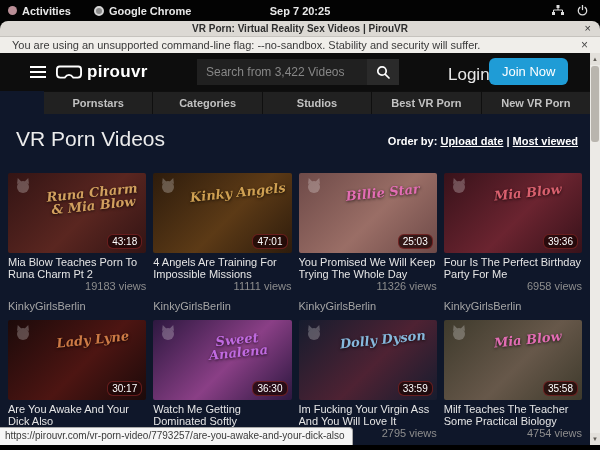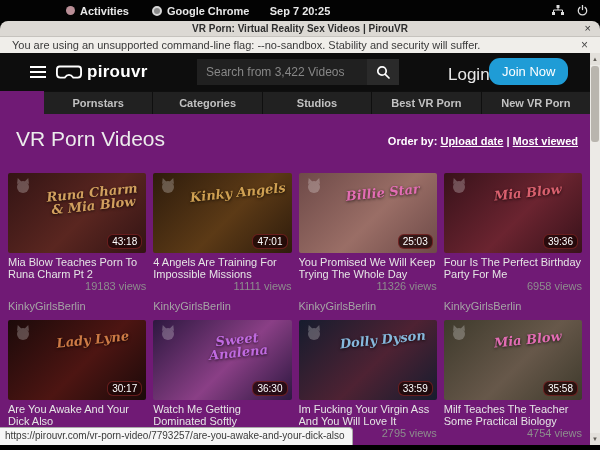--- a/index.html
+++ b/index.html
@@ -3,59 +3,59 @@
 <meta charset="utf-8">
 <style>
   html,body{margin:0;padding:0;}
   body{
     width:600px;height:450px;overflow:hidden;background:#000;
     font-family:"Liberation Sans",sans-serif;position:relative;
   }
   
   .topbar{height:21px;background:#030303;color:#e8e8e8;display:flex;align-items:center;
     font-size:11px;font-weight:bold;position:relative;}
-  .topbar-left{display:flex;align-items:center;gap:7px;padding-left:10px;margin-left:48px;}
+  .topbar-left{display:flex;align-items:center;gap:7px;}
   .tb-item{display:flex;align-items:center;gap:5px;padding:0 8px;cursor:default;}
   .dot-ind{width:9px;height:9px;border-radius:50%;background:#b98e96;}
   .chrome-dot{width:10px;height:10px;border-radius:50%;background:#8a8a8a;border:2px solid #d6d6d6;box-sizing:border-box;}
   .tb-clock{position:absolute;left:50%;transform:translateX(-50%);}
   .topbar-right{margin-left:auto;display:flex;align-items:center;gap:13px;padding-right:12px;}
   .tb-icon svg{display:block;}
   
   .titlebar{height:16px;background:#dcd9d4;border-radius:8px 8px 0 0;position:relative;
     display:flex;align-items:center;justify-content:center;font-size:10px;font-weight:bold;
     color:#2e2e2e;border-bottom:1px solid #c6c3be;box-sizing:border-box;}
   .titlebar .close-x{position:absolute;right:9px;top:1px;font-size:11px;font-weight:normal;color:#333;cursor:default;}
   
   .infobar{height:16px;background:#f0eeea;display:flex;align-items:center;
     font-size:11px;color:#3a3a3a;padding:0 12px;position:relative;}
   .infobar .close-x{position:absolute;right:12px;font-size:12px;color:#4a4a4a;cursor:default;}
   
-  .viewport{position:relative;width:600px;height:392px;background:#701a75;overflow:hidden;}
+  .viewport{position:relative;width:600px;height:392px;background:#0f172a;overflow:hidden;}
   
   .scrollbar{position:absolute;right:0;top:0;width:10px;height:392px;background:#eceae6;z-index:60;}
   .sb-arrow{position:absolute;left:0;width:10px;height:12px;display:flex;align-items:center;
     justify-content:center;font-size:6px;color:#5e5a55;background:#e3e0db;}
   .sb-up{top:0;} .sb-down{bottom:0;}
   .sb-thumb{position:absolute;left:1px;top:13px;width:8px;height:76px;background:#b9b5ae;border-radius:3px;}
   
   .siteheader{position:absolute;top:0;left:0;right:10px;height:38px;background:#0d0d0d;}
   .hamburger{position:absolute;left:30px;top:13px;width:16px;cursor:pointer;}
   .hamburger span{display:block;height:2px;background:#fff;margin-bottom:3px;}
   .logo{position:absolute;left:56px;top:9px;display:flex;align-items:center;gap:5px;cursor:pointer;}
   .logo-text{font-size:17px;font-weight:bold;color:#fff;letter-spacing:.3px;}
   .search-input{position:absolute;left:197px;top:6px;width:170px;height:26px;background:#202020;
     border:none;outline:none;color:#bbb;font-size:12px;padding:0 9px;box-sizing:border-box;
     font-family:"Liberation Sans",sans-serif;}
   .search-input::placeholder{color:#878787;}
   .search-btn{position:absolute;left:367px;top:6px;width:32px;height:26px;background:#2a2a2a;
     display:flex;align-items:center;justify-content:center;cursor:pointer;border:none;}
   .login{position:absolute;left:448px;top:12px;font-size:17px;color:#e8e8e8;cursor:pointer;}
   .join{position:absolute;left:489px;top:5px;height:27px;padding:0 13px;background:#1f9cd6;
-    color:#fff;font-size:13px;border-radius:11px;display:flex;align-items:center;cursor:pointer;}
+    color:#fff;font-size:13px;border-radius:6px;display:flex;align-items:center;cursor:pointer;}
   
   .nav{position:absolute;top:38px;left:0;right:10px;height:23px;display:flex;gap:1px;
     background:#0f0f0f;padding-top:1px;box-sizing:border-box;margin-left:44px;}
   .nav-item{flex:1;background:#212121;color:#c2c2c2;font-size:11px;font-weight:bold;
     display:flex;align-items:center;justify-content:center;cursor:pointer;}
   
   .page-title{position:absolute;left:16px;top:74px;font-size:21px;color:#ececec;}
   .orderby{position:absolute;right:22px;top:82px;font-size:11px;font-weight:bold;color:#fff;}
   .orderby a{color:#fff;text-decoration:underline;cursor:pointer;}
   

